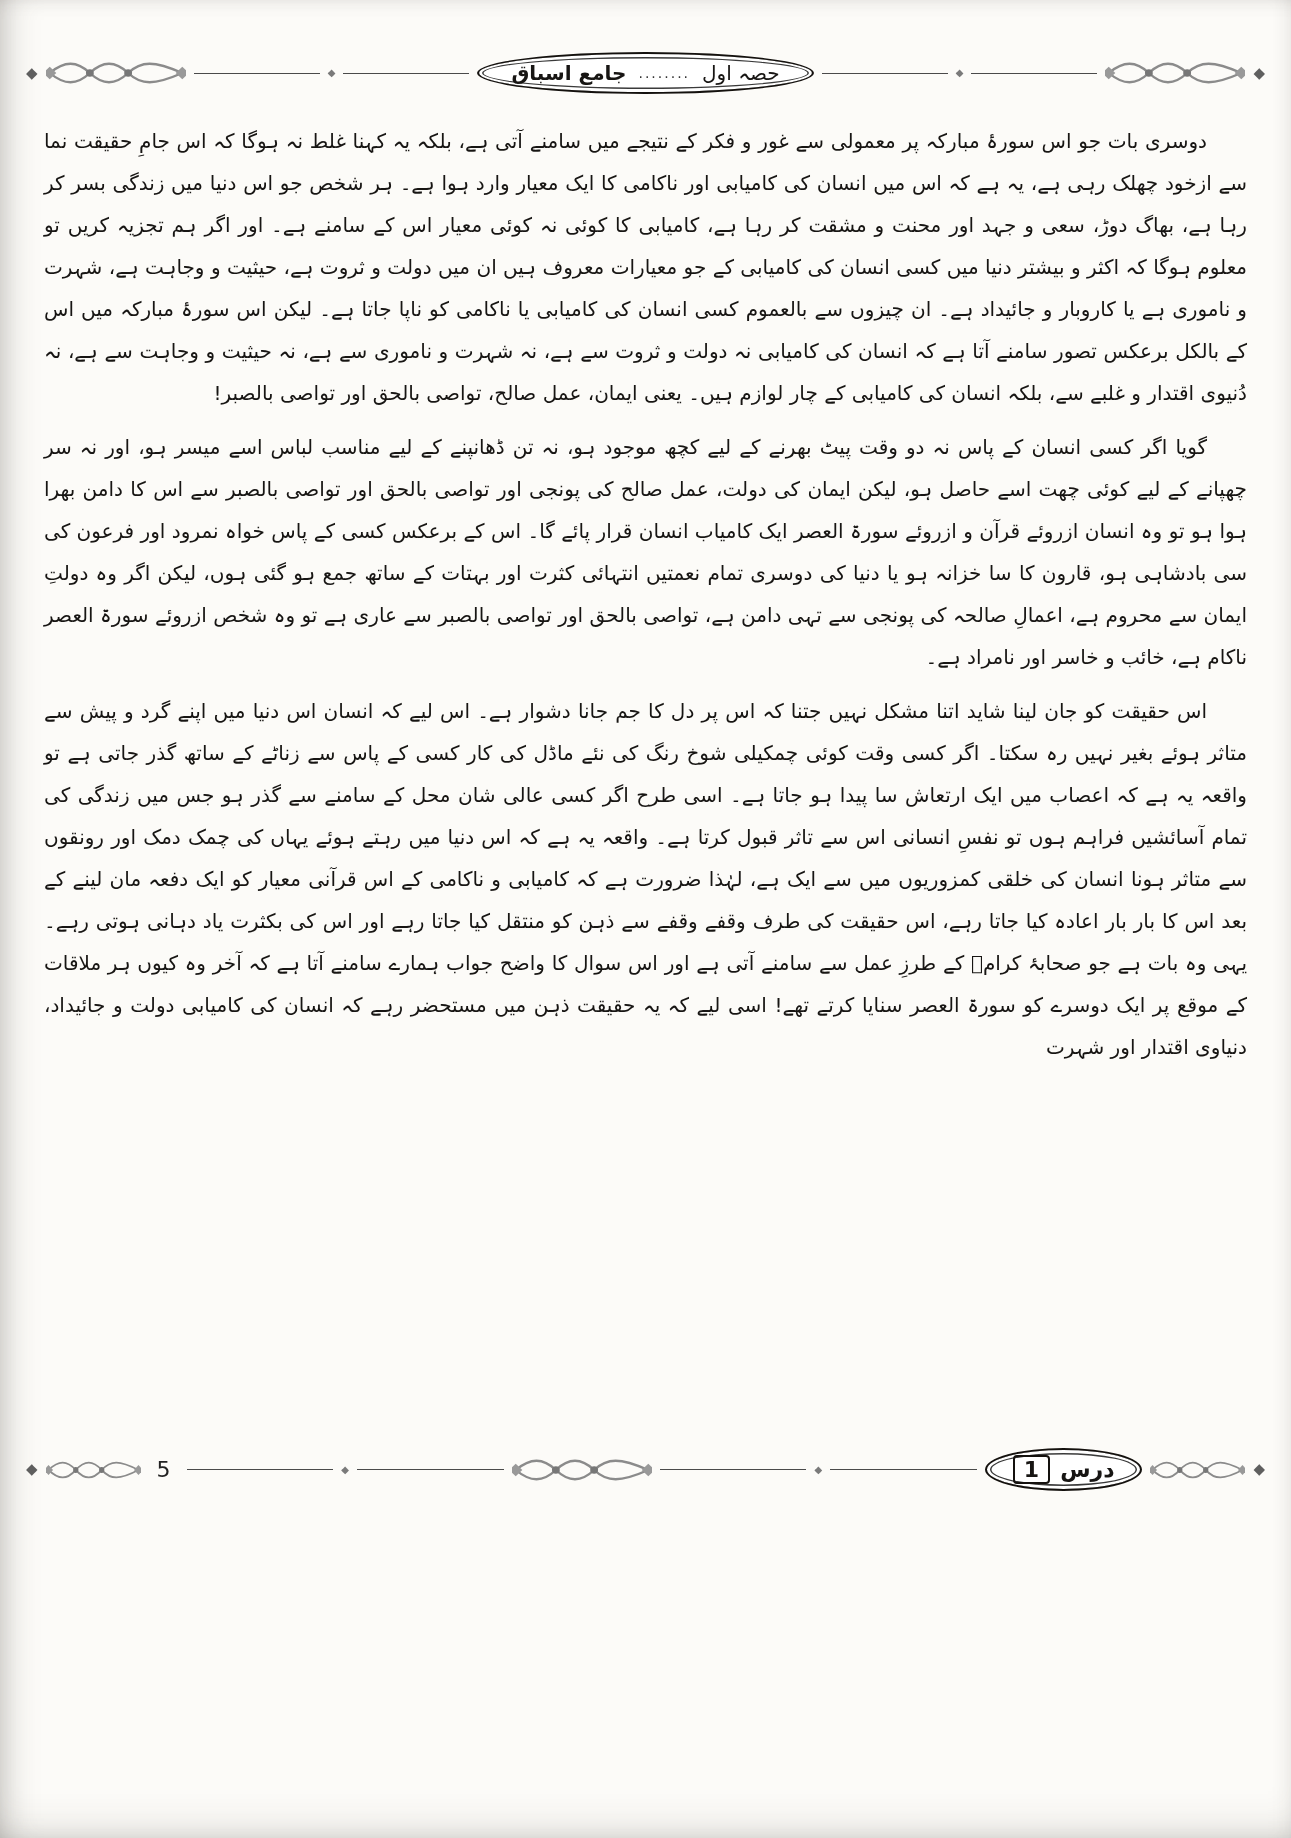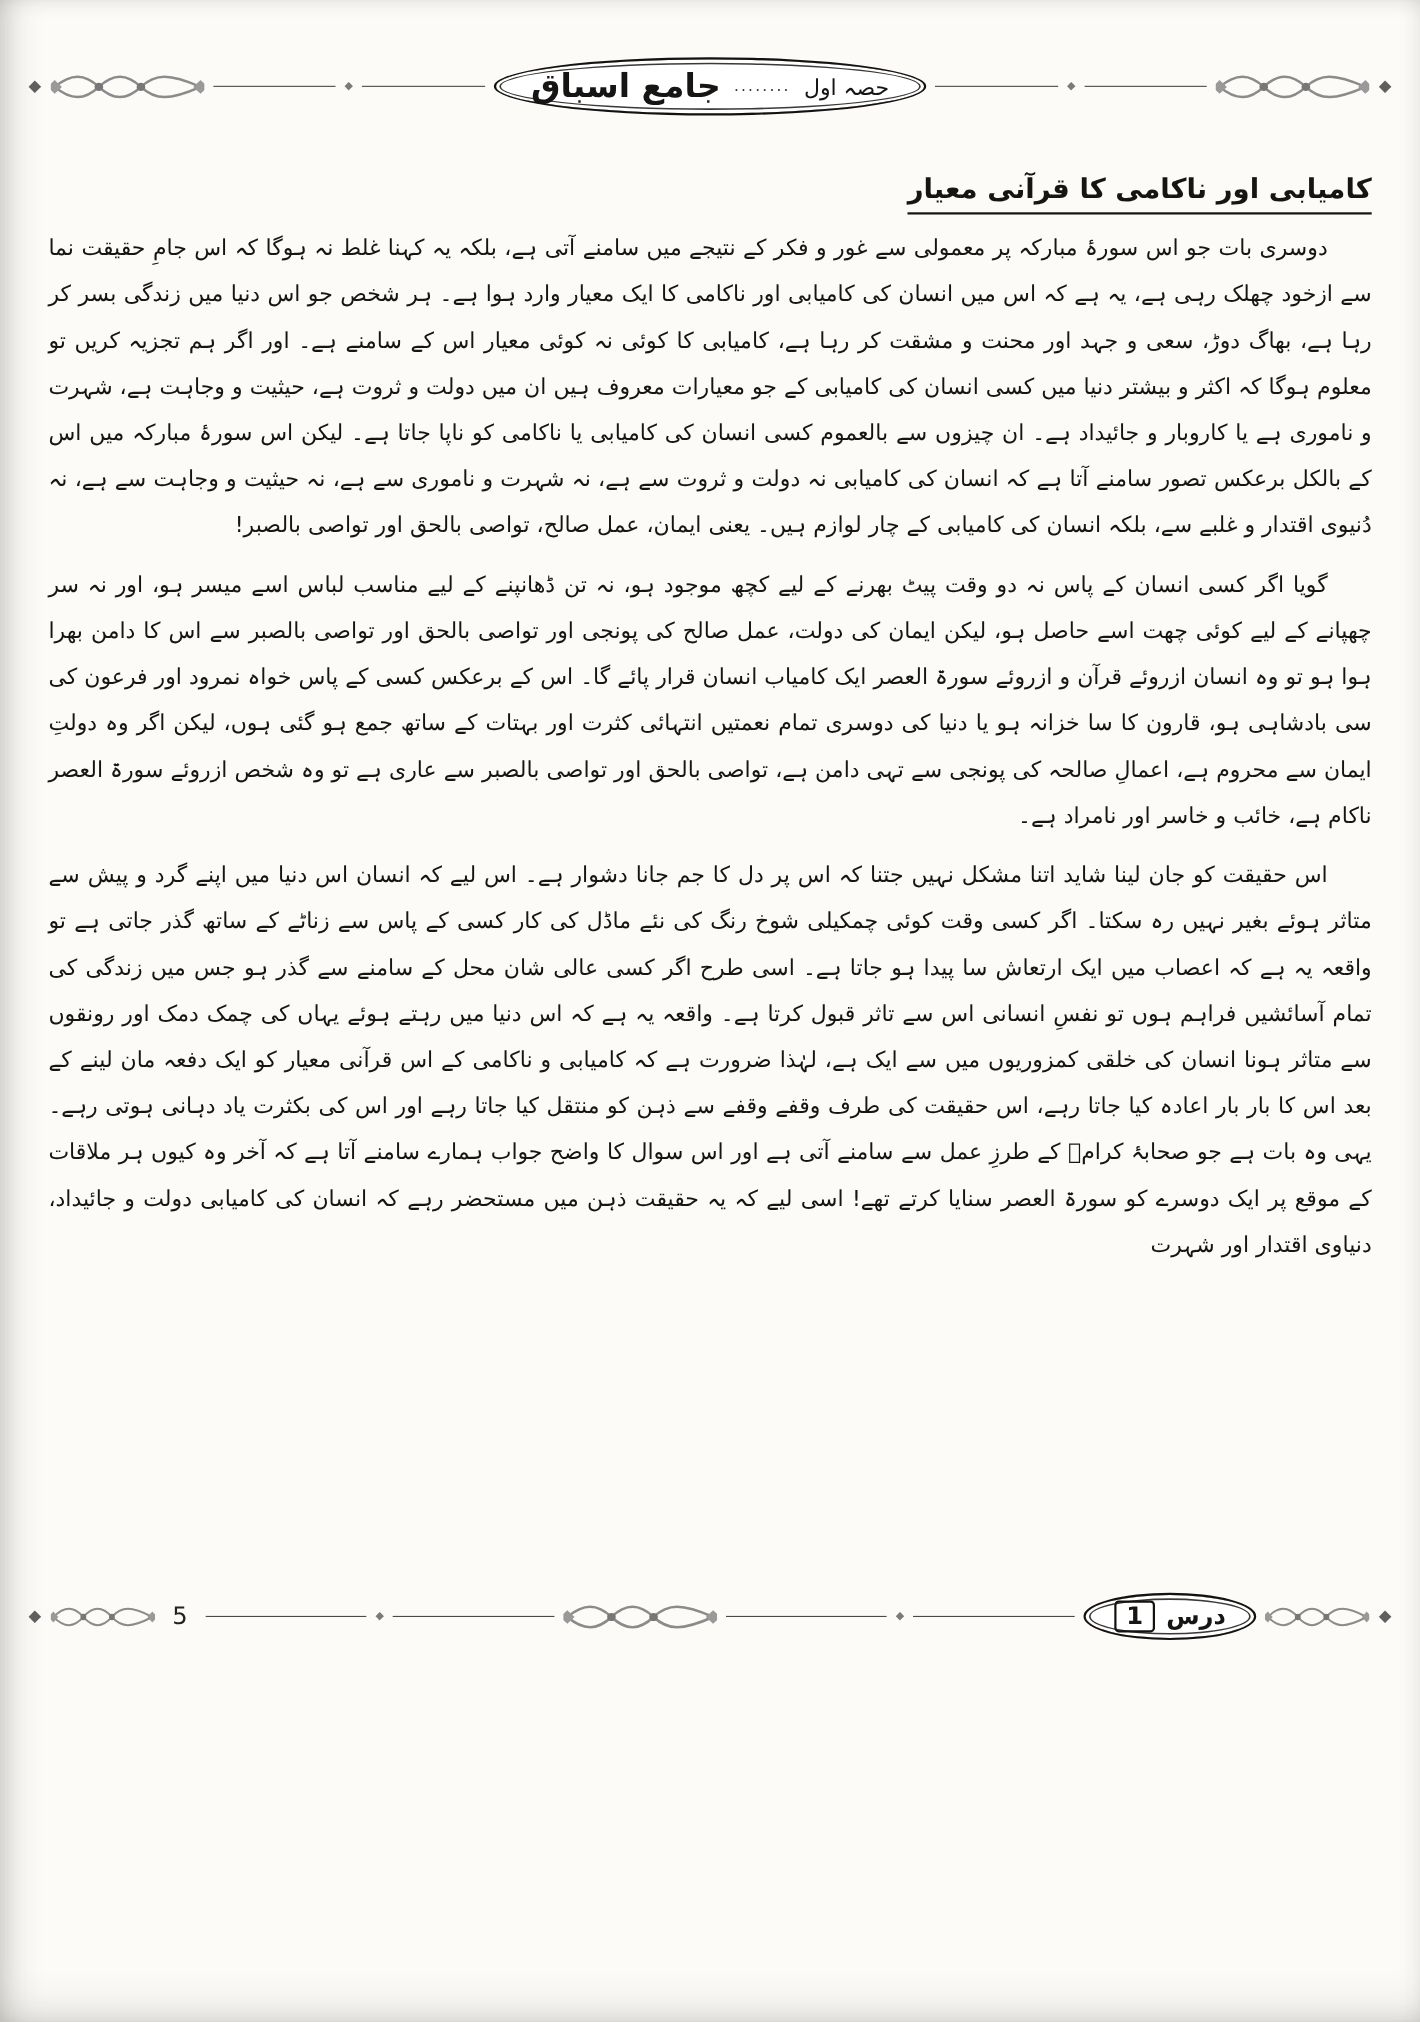--- a/index.html
+++ b/index.html
@@ -48,21 +48,21 @@
     padding: 7px 32px;
     display: flex;
     align-items: center;
     gap: 12px;
     white-space: nowrap;
     box-shadow: inset 0 0 0 3px #fff, inset 0 0 0 4.5px #3a3a3a;
     flex: 0 0 auto;
   }
   .part { font-size: 20px; }
   .dots { letter-spacing: 2px; color: #333; font-size: 14px; }
-  .book { font-weight: bold; font-size: 30px; }
+  .book { font-weight: bold; font-size: 20px; }
 
   
   .content {
     direction: rtl;
     padding: 26px 44px 0 44px;
     text-align: justify;
   }
   .content p {
     font-size: 20px;
     line-height: 2.1;
@@ -137,23 +137,20 @@
     <span class="rule"></span>
     <span class="dmd small">◆</span>
     <span class="rule"></span>
     <svg class="flourish">
         <use href="#flourish"></use>
       </svg>
     <span class="dmd">◆</span>
   </header>
 
   <main class="content">
-    <h2 class="section-heading">
-      <span>کامیابی اور ناکامی کا قرآنی معیار</span>
-    </h2>
     <p class="indent">دوسری بات جو اس سورۂ مبارکہ پر معمولی سے غور و فکر کے نتیجے میں سامنے آتی ہے، بلکہ یہ کہنا غلط نہ ہوگا کہ اس جامِ حقیقت نما سے ازخود چھلک رہی ہے، یہ ہے کہ اس میں انسان کی کامیابی اور ناکامی کا ایک معیار وارد ہوا ہے۔ ہر شخص جو اس دنیا میں زندگی بسر کر رہا ہے، بھاگ دوڑ، سعی و جہد اور محنت و مشقت کر رہا ہے، کامیابی کا کوئی نہ کوئی معیار اس کے سامنے ہے۔ اور اگر ہم تجزیہ کریں تو معلوم ہوگا کہ اکثر و بیشتر دنیا میں کسی انسان کی کامیابی کے جو معیارات معروف ہیں ان میں دولت و ثروت ہے، حیثیت و وجاہت ہے، شہرت و ناموری ہے یا کاروبار و جائیداد ہے۔ ان چیزوں سے بالعموم کسی انسان کی کامیابی یا ناکامی کو ناپا جاتا ہے۔ لیکن اس سورۂ مبارکہ میں اس کے بالکل برعکس تصور سامنے آتا ہے کہ انسان کی کامیابی نہ دولت و ثروت سے ہے، نہ شہرت و ناموری سے ہے، نہ حیثیت و وجاہت سے ہے، نہ دُنیوی اقتدار و غلبے سے، بلکہ انسان کی کامیابی کے چار لوازم ہیں۔ یعنی ایمان، عمل صالح، تواصی بالحق اور تواصی بالصبر!</p>
     <p class="indent">گویا اگر کسی انسان کے پاس نہ دو وقت پیٹ بھرنے کے لیے کچھ موجود ہو، نہ تن ڈھانپنے کے لیے مناسب لباس اسے میسر ہو، اور نہ سر چھپانے کے لیے کوئی چھت اسے حاصل ہو، لیکن ایمان کی دولت، عمل صالح کی پونجی اور تواصی بالحق اور تواصی بالصبر سے اس کا دامن بھرا ہوا ہو تو وہ انسان ازروئے قرآن و ازروئے سورۃ العصر ایک کامیاب انسان قرار پائے گا۔ اس کے برعکس کسی کے پاس خواہ نمرود اور فرعون کی سی بادشاہی ہو، قارون کا سا خزانہ ہو یا دنیا کی دوسری تمام نعمتیں انتہائی کثرت اور بہتات کے ساتھ جمع ہو گئی ہوں، لیکن اگر وہ دولتِ ایمان سے محروم ہے، اعمالِ صالحہ کی پونجی سے تہی دامن ہے، تواصی بالحق اور تواصی بالصبر سے عاری ہے تو وہ شخص ازروئے سورۃ العصر ناکام ہے، خائب و خاسر اور نامراد ہے۔</p>
     <p class="indent">اس حقیقت کو جان لینا شاید اتنا مشکل نہیں جتنا کہ اس پر دل کا جم جانا دشوار ہے۔ اس لیے کہ انسان اس دنیا میں اپنے گرد و پیش سے متاثر ہوئے بغیر نہیں رہ سکتا۔ اگر کسی وقت کوئی چمکیلی شوخ رنگ کی نئے ماڈل کی کار کسی کے پاس سے زناٹے کے ساتھ گذر جاتی ہے تو واقعہ یہ ہے کہ اعصاب میں ایک ارتعاش سا پیدا ہو جاتا ہے۔ اسی طرح اگر کسی عالی شان محل کے سامنے سے گذر ہو جس میں زندگی کی تمام آسائشیں فراہم ہوں تو نفسِ انسانی اس سے تاثر قبول کرتا ہے۔ واقعہ یہ ہے کہ اس دنیا میں رہتے ہوئے یہاں کی چمک دمک اور رونقوں سے متاثر ہونا انسان کی خلقی کمزوریوں میں سے ایک ہے، لہٰذا ضرورت ہے کہ کامیابی و ناکامی کے اس قرآنی معیار کو ایک دفعہ مان لینے کے بعد اس کا بار بار اعادہ کیا جاتا رہے، اس حقیقت کی طرف وقفے وقفے سے ذہن کو منتقل کیا جاتا رہے اور اس کی بکثرت یاد دہانی ہوتی رہے۔ یہی وہ بات ہے جو صحابۂ کرامؓ کے طرزِ عمل سے سامنے آتی ہے اور اس سوال کا واضح جواب ہمارے سامنے آتا ہے کہ آخر وہ کیوں ہر ملاقات کے موقع پر ایک دوسرے کو سورۃ العصر سنایا کرتے تھے! اسی لیے کہ یہ حقیقت ذہن میں مستحضر رہے کہ انسان کی کامیابی دولت و جائیداد، دنیاوی اقتدار اور شہرت</p>
   </main>
 
   <footer class="band footer-band">
     <span class="dmd">◆</span>
     <svg class="flourish sm">
         <use href="#flourish"></use>
       </svg>

